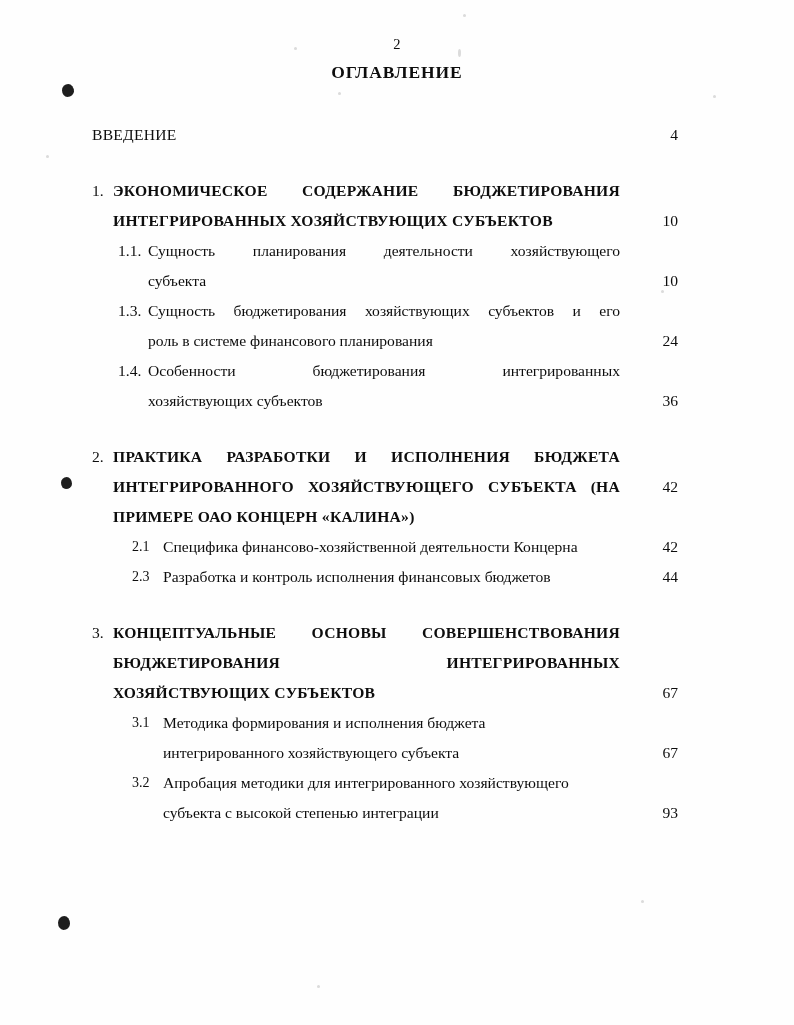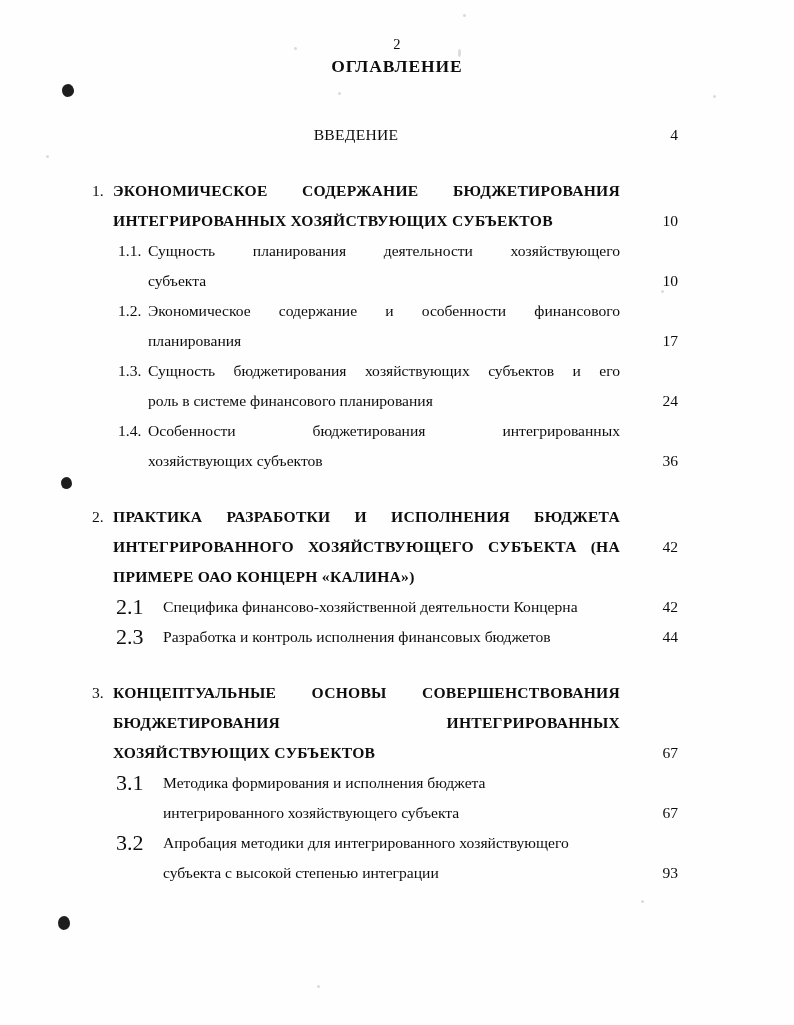--- a/index.html
+++ b/index.html
@@ -40,21 +40,21 @@
     left: 0;
     width: 794px;
     text-align: center;
     font-size: 14.5px;
     letter-spacing: .2px;
   }
 
   
   .doc-title {
     position: absolute;
-    top: 56px;
+    top: 62px;
     left: 0;
     width: 794px;
     text-align: center;
     font-size: 17.5px;
     font-weight: bold;
     letter-spacing: .9px;
   }
 
   
   .toc {
@@ -74,21 +74,20 @@
     position: relative;
     display: block;
     min-height: 30px;
   }
 
   .txt {
     display: block;
     padding-right: 58px;
     line-height: 30px;
     font-size: 15.6px;
-    text-align: center;
   }
 
   
   .txt.just {
     text-align: justify;
     text-align-last: justify;
   }
   .txt.last {
     text-align: center;
     text-align-last: left;
@@ -124,25 +123,25 @@
     top: 0;
     width: 32px;
     line-height: 30px;
     font-size: 15.6px;
   }
 
   
   .sub2 > .line > .txt { padding-left: 71px; }
   .sub2 .num {
     position: absolute;
-    left: 24px;
+    left: 40px;
     top: 0;
     width: 40px;
     line-height: 30px;
-    font-size: 22px;
+    font-size: 14px;
   }
 
   
   .caps .txt { text-transform: none; letter-spacing: .25px; }
 
   .gap-lg { height: 26px; }
 
   .intro .txt { padding-left: 0; letter-spacing: .25px; }
 </style>
 </head>
@@ -195,28 +194,20 @@
         <span class="num">1.1.</span>
         <span class="txt just">Сущность  планирования  деятельности  хозяйствующего</span>
       </div>
       <div class="line">
         <span class="txt last">субъекта</span>
         <span class="pg">10</span>
       </div>
     </div>
 
     <div class="entry sub1">
-      <div class="line">
-        <span class="num">1.2.</span>
-        <span class="txt just">Экономическое  содержание  и  особенности  финансового</span>
-      </div>
-      <div class="line">
-        <span class="txt last">планирования</span>
-        <span class="pg">17</span>
-      </div>
     </div>
 
     <div class="entry sub1">
       <div class="line">
         <span class="num">1.3.</span>
         <span class="txt just">Сущность бюджетирования хозяйствующих субъектов и его</span>
       </div>
       <div class="line">
         <span class="txt last">роль в системе финансового планирования</span>
         <span class="pg">24</span>

